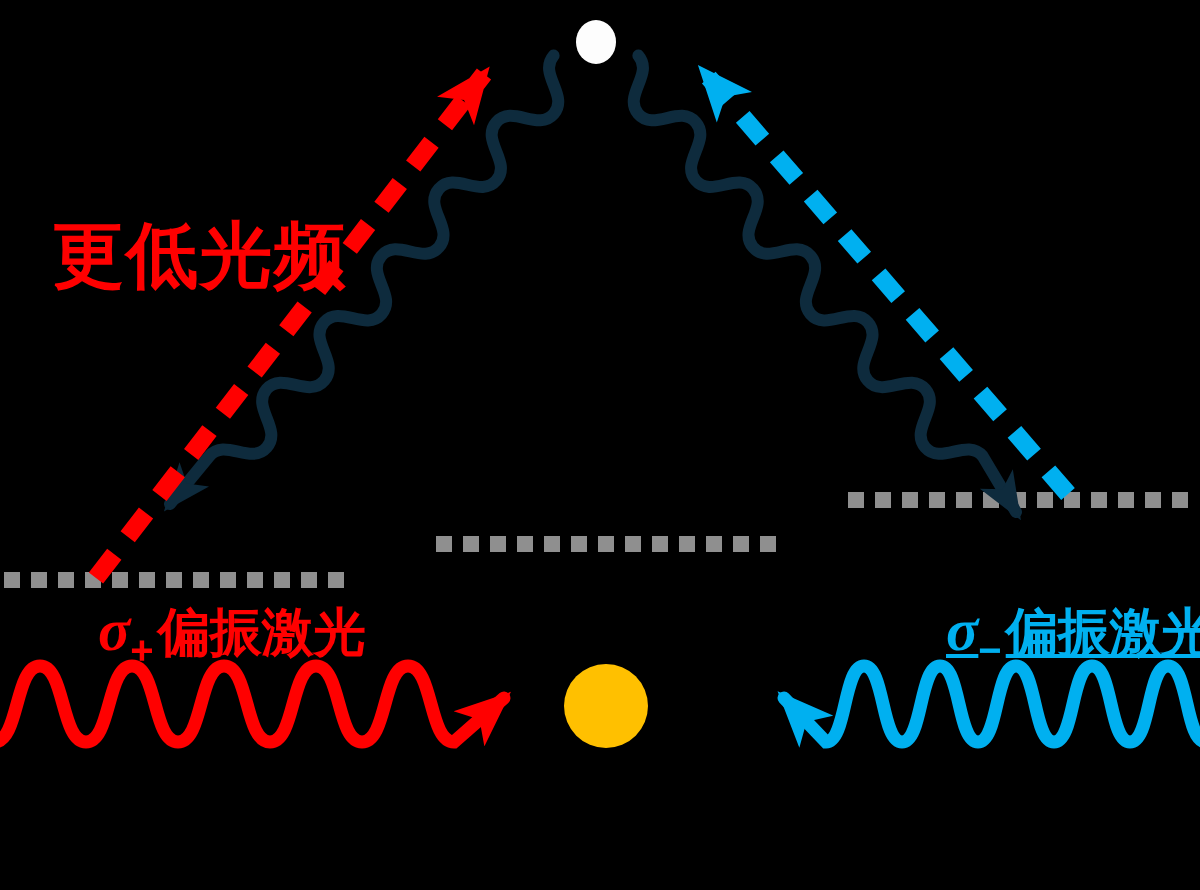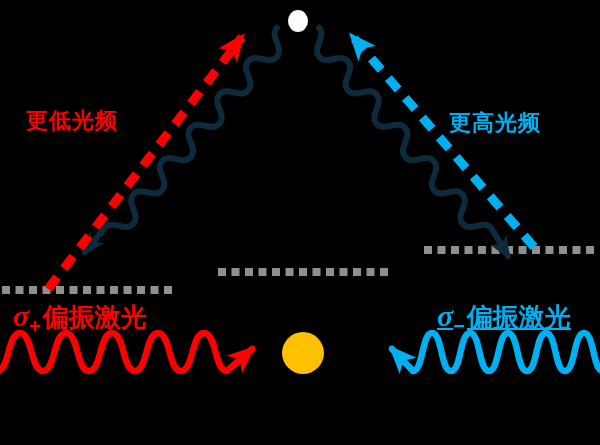--- a/index.html
+++ b/index.html
@@ -21,25 +21,26 @@
     top: 0;
   }
   .diagram-label {
     position: absolute;
     font-weight: 700;
     white-space: nowrap;
     line-height: 1;
     user-select: none;
   }
   .freq-label {
-    font-size: 22px;
+    font-size: 36px;
     letter-spacing: 1px;
   }
   .laser-label {
     font-size: 26px;
+    margin-left: 36px;
   }
   .label-red  { color: #FF0000; }
   .label-blue { color: #00B0F0; }
   .sigma {
     font-family: "Liberation Serif", serif;
     font-style: italic;
     font-weight: 700;
     font-size: 30px;
   }
   .sigma-sub {
@@ -81,21 +82,20 @@
     <path fill="none" stroke-width="6.5" stroke-linecap="round" marker-end="url(#head-red)" stroke="#FF0000" d="M -3.0 371.0 C 9.7 371.0, 7.3 333.0, 20.0 333.0 C 32.6 333.0, 30.4 371.0, 43.0 371.0 C 55.6 371.0, 53.4 333.0, 66.0 333.0 C 78.7 333.0, 76.3 371.0, 89.0 371.0 C 101.7 371.0, 99.3 333.0, 112.0 333.0 C 124.7 333.0, 122.3 371.0, 135.0 371.0 C 147.7 371.0, 145.3 333.0, 158.0 333.0 C 170.7 333.0, 168.3 371.0, 181.0 371.0 C 193.7 371.0, 191.3 333.0, 204.0 333.0 C 216.7 333.0, 214.3 371.0, 227.0 371.0 L 252 349"></path>
     <path fill="none" stroke-width="6.5" stroke-linecap="round" marker-end="url(#head-blue)" stroke="#00B0F0" d="M 603.0 371.0 C 592.5 371.0, 594.5 333.0, 584.0 333.0 C 573.5 333.0, 575.5 371.0, 565.0 371.0 C 554.5 371.0, 556.5 333.0, 546.0 333.0 C 535.5 333.0, 537.5 371.0, 527.0 371.0 C 516.5 371.0, 518.5 333.0, 508.0 333.0 C 497.6 333.0, 499.4 371.0, 489.0 371.0 C 478.6 371.0, 480.4 333.0, 470.0 333.0 C 459.6 333.0, 461.4 371.0, 451.0 371.0 C 440.6 371.0, 442.4 333.0, 432.0 333.0 C 421.6 333.0, 423.4 371.0, 413.0 371.0 L 392 349"></path>
 
     <ellipse cx="298" cy="21" rx="10" ry="11" fill="#FDFDFD"></ellipse>
 
     <circle cx="303" cy="353" r="21" fill="#FFC000"></circle>
   </svg>
 
   <div class="diagram-label freq-label label-red" style="left:26px; top:110px;">更低光频</div>
 
-  <div class="diagram-label freq-label label-blue" style="left:449px; top:112px;">更高光频</div>
 
   <div class="diagram-label laser-label label-red" style="left:13px; top:301px;">
     <span class="sigma">σ</span><span class="sigma-sub">+</span><span>偏振激光</span>
   </div>
 
   <div class="diagram-label laser-label label-blue" style="left:437px; top:301px;text-decoration:underline;">
     <span class="sigma">σ</span><span class="sigma-sub">−</span><span>偏振激光</span>
   </div>
 
 </div>

